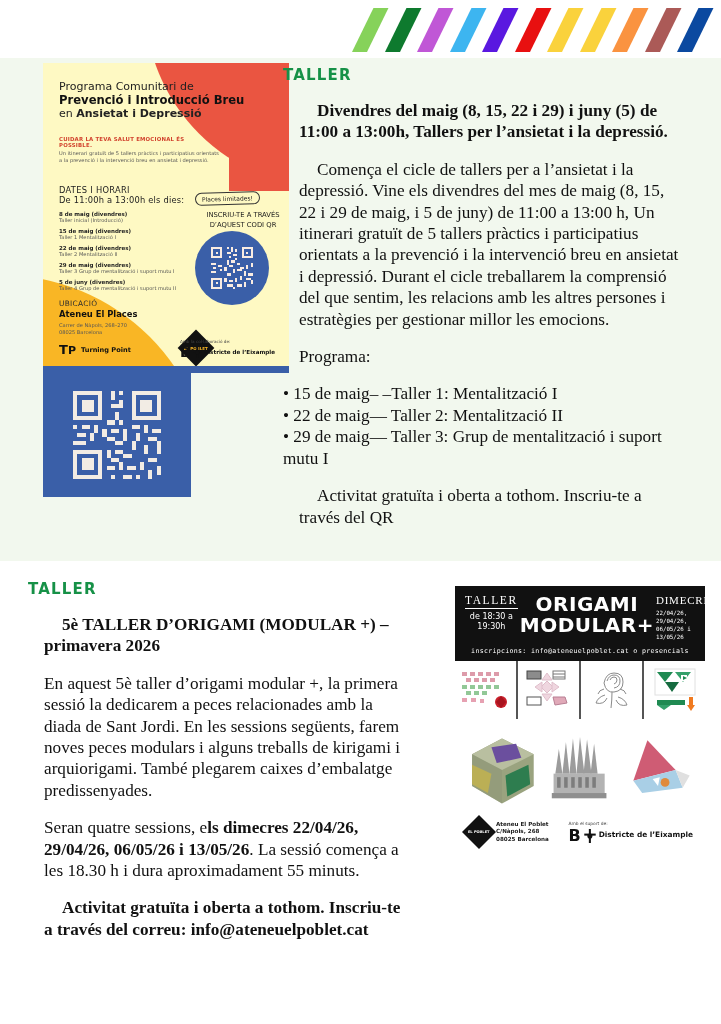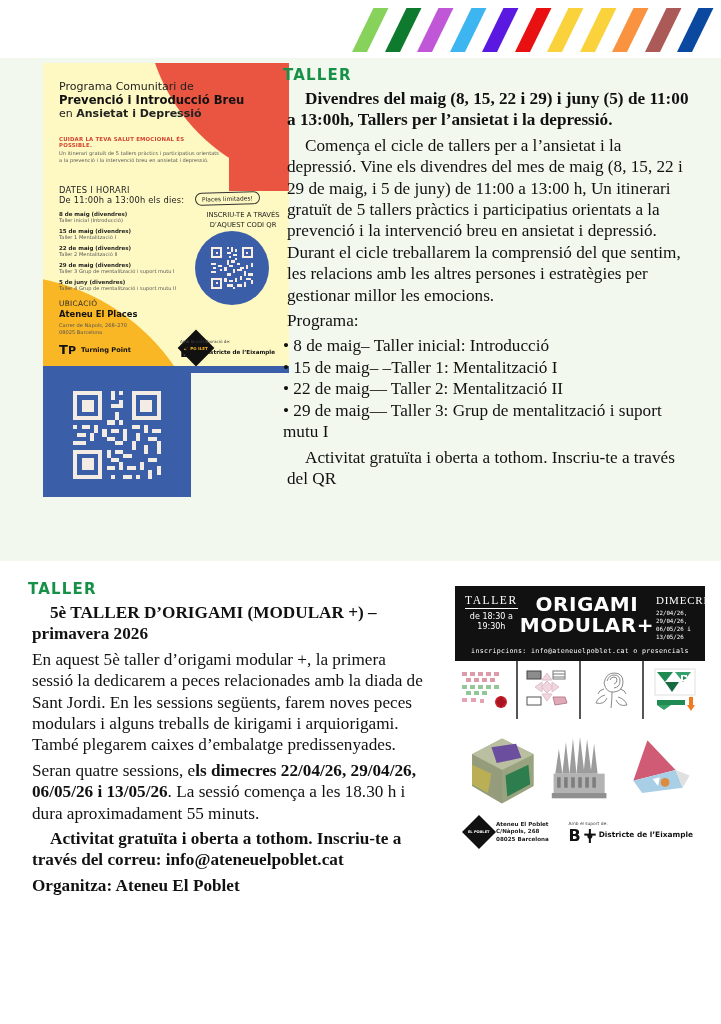--- a/index.html
+++ b/index.html
@@ -32,21 +32,21 @@
   .kicker {
     font-family: "DejaVu Sans", sans-serif;
     font-weight: bold; font-size: 15px; letter-spacing: 1.2px;
     color: #169147;
   }
   .article-body {
     font-family: "Liberation Serif", serif;
     font-size: 17.2px; line-height: 21.4px; color: #111;
     text-align: left;
   }
-  .article-body p { margin: 4px; }
+  .article-body p { margin: 16px; }
   .lead { font-weight: bold; text-indent: 18px; }
   .para { text-indent: 18px; }
   .bullets { margin: 0; }
   .bullets div { }
   b.em { font-weight: bold; }
 
   
   .a1-text { position: absolute; left: 283px; top: 66px; width: 414px; }
   .a1-text .kicker { margin-bottom: 3px; }
 
@@ -390,37 +390,35 @@
     </svg>
   </div>
 
   <div class="a1-text">
     <div class="kicker">TALLER</div>
     <div class="article-body">
       <p class="lead">Divendres del maig (8, 15, 22 i 29) i juny (5) de 11:00 a 13:00h, Tallers per l’ansietat i la depressió.</p>
       <p class="para">Comença el cicle de tallers per a l’ansietat i la depressió. Vine els divendres del mes de maig (8, 15, 22 i 29 de maig, i 5 de juny) de 11:00 a 13:00 h, Un itinerari gratuït de 5 tallers pràctics i participatius orientats a la prevenció i la intervenció breu en ansietat i depressió. Durant el cicle treballarem la comprensió del que sentim, les relacions amb les altres persones i estratègies per gestionar millor les emocions.</p>
       <p>Programa:</p>
       <div class="bullets">
-        <div>• 8 de maig– Taller inicial: Introducció</div>
         <div>• 15 de maig– –Taller 1: Mentalització I</div>
         <div>• 22 de maig— Taller 2: Mentalització II</div>
         <div>• 29 de maig— Taller 3: Grup de mentalització i suport mutu I</div>
       </div>
       <p class="para">Activitat gratuïta i oberta a tothom. Inscriu-te a través del QR</p>
     </div>
   </div>
 
   <div class="a2-text">
     <div class="kicker">TALLER</div>
     <div class="article-body">
       <p class="lead">5è TALLER D’ORIGAMI (MODULAR +) – primavera 2026</p>
       <p>En aquest 5è taller d’origami modular +, la primera sessió la dedicarem a peces relacionades amb la diada de Sant Jordi. En les sessions següents, farem noves peces modulars i alguns treballs de kirigami i arquiorigami. També plegarem caixes d’embalatge predissenyades.</p>
       <p><span>Seran quatre sessions, e</span><b class="em">ls dimecres 22/04/26, 29/04/26, 06/05/26 i 13/05/26</b><span>. La sessió comença a les 18.30 h i dura aproximadament 55 minuts.</span></p>
       <p class="lead">Activitat gratuïta i oberta a tothom. Inscriu-te a través del correu: info@ateneuelpoblet.cat</p>
-      <p style="font-weight:bold">Organitza: Ateneu El Poblet</p>
     </div>
   </div>
 
   <div class="poster2">
     <div class="p2-hdr">
       <div class="p2-row">
         <div class="p2-left">
           <div class="p2-taller">TALLER</div>
           <div class="p2-rule"></div>
           <div class="p2-hours">de 18:30 a 19:30h</div>

